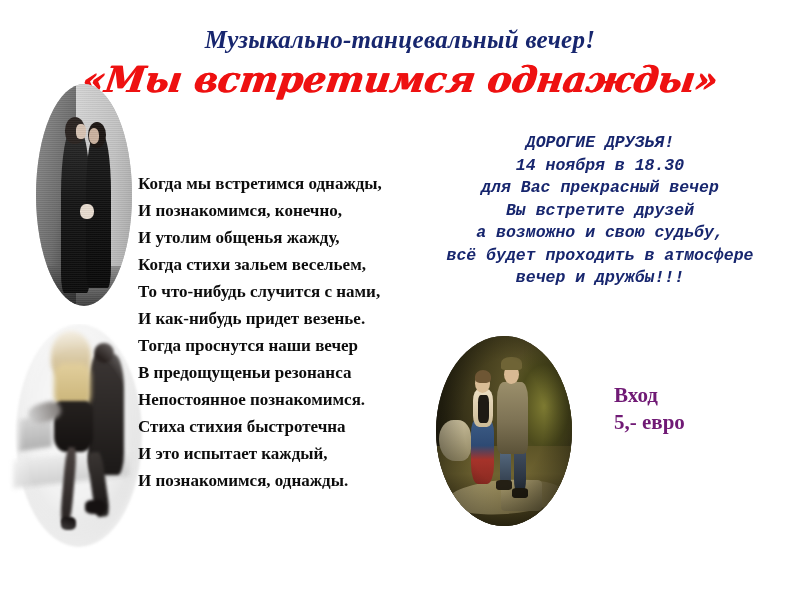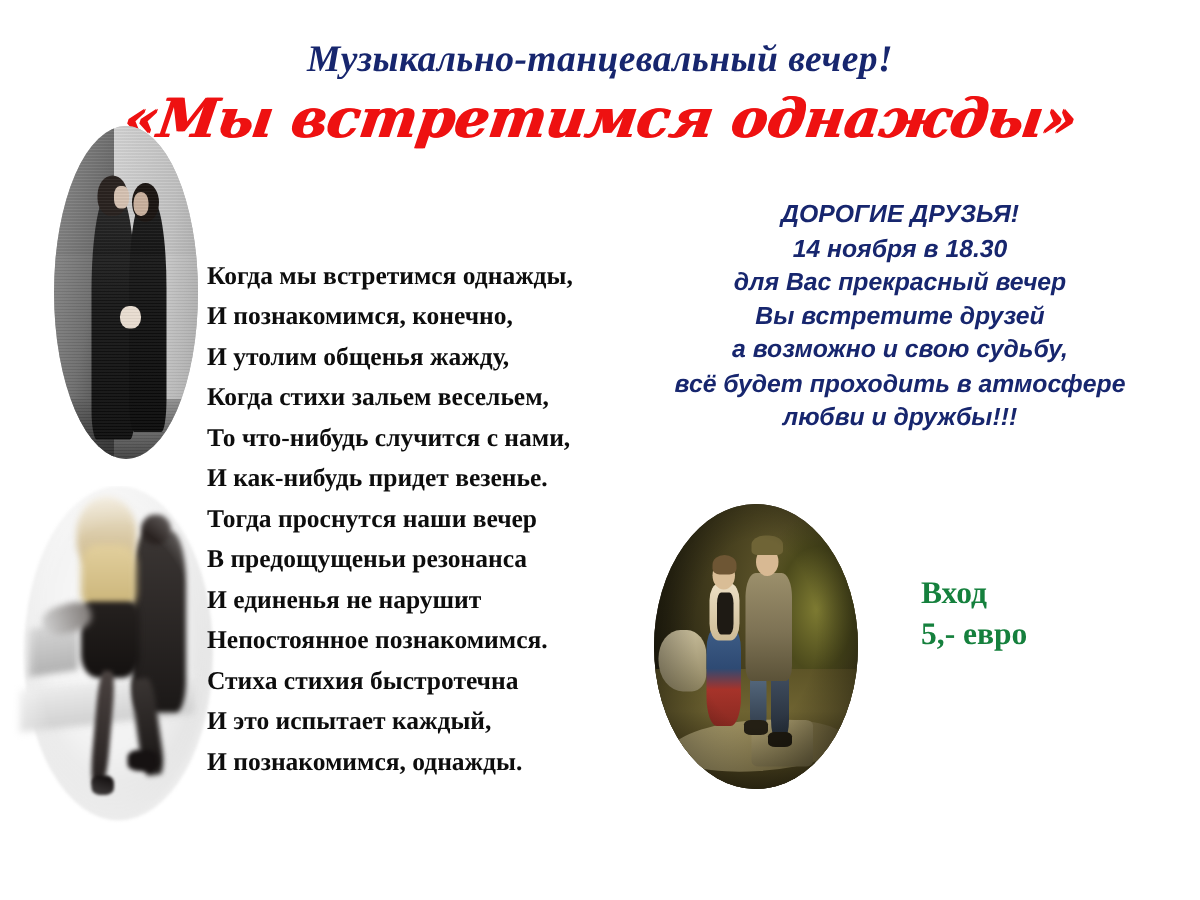--- a/index.html
+++ b/index.html
@@ -58,40 +58,40 @@
     white-space:nowrap;
   }
   .poem div{height:27px;}
 
   
   .invite{
     position:absolute;
     left:400px; top:132px;
     width:400px;
     text-align:center;
-    font-family:Liberation Sans, sans-serif;
+    font-family:Liberation Mono, monospace;
     font-weight:bold;
     font-style:italic;
     font-size:16.5px;
     line-height:22.5px;
     color:#17266e;
     z-index:5;
     white-space:nowrap;
   }
   .invite div{height:22.5px;}
 
   
   .price{
     position:absolute;
     left:614px; top:382px;
     font-family:"Liberation Serif","DejaVu Serif",serif;
     font-weight:bold;
     font-size:21px;
     line-height:27px;
-    color:#15803d;
+    color:#701a75;
     z-index:5;
   }
 
   
   .photo-couple{
     position:absolute;
     left:36px; top:84px;
     width:96px; height:222px;
     border-radius:50% / 50%;
     overflow:hidden;
@@ -265,36 +265,35 @@
 
   <div class="poem">
     <div>Когда мы встретимся однажды,</div>
     <div>И познакомимся, конечно,</div>
     <div>И утолим общенья жажду,</div>
     <div>Когда стихи зальем весельем,</div>
     <div>То что-нибудь случится с нами,</div>
     <div>И как-нибудь придет везенье.</div>
     <div>Тогда проснутся наши вечер</div>
     <div>В предощущеньи резонанса</div>
-    <div>И единенья не нарушит</div>
     <div>Непостоянное познакомимся.</div>
     <div>Стиха стихия быстротечна</div>
     <div>И это испытает каждый,</div>
     <div>И познакомимся, однажды.</div>
 
   </div>
 
   <div class="invite">
     <div>ДОРОГИЕ ДРУЗЬЯ!</div>
     <div>14 ноября в 18.30</div>
     <div>для Вас прекрасный вечер</div>
     <div>Вы встретите друзей</div>
     <div>а возможно и свою судьбу,</div>
     <div>всё будет проходить в атмосфере</div>
-    <div>любви и дружбы!!!</div>
+    <div>вечер и дружбы!!!</div>
   </div>
 
   <div class="photo-paint">
     <div class="pp-sky"></div>
     <div class="pp-foliage"></div>
     <div class="pp-ground"></div>
     <div class="pp-path"></div>
     <div class="pp-rock"></div>
     <div class="pp-stone"></div>
     <div class="pp-woman-skirt"></div>

